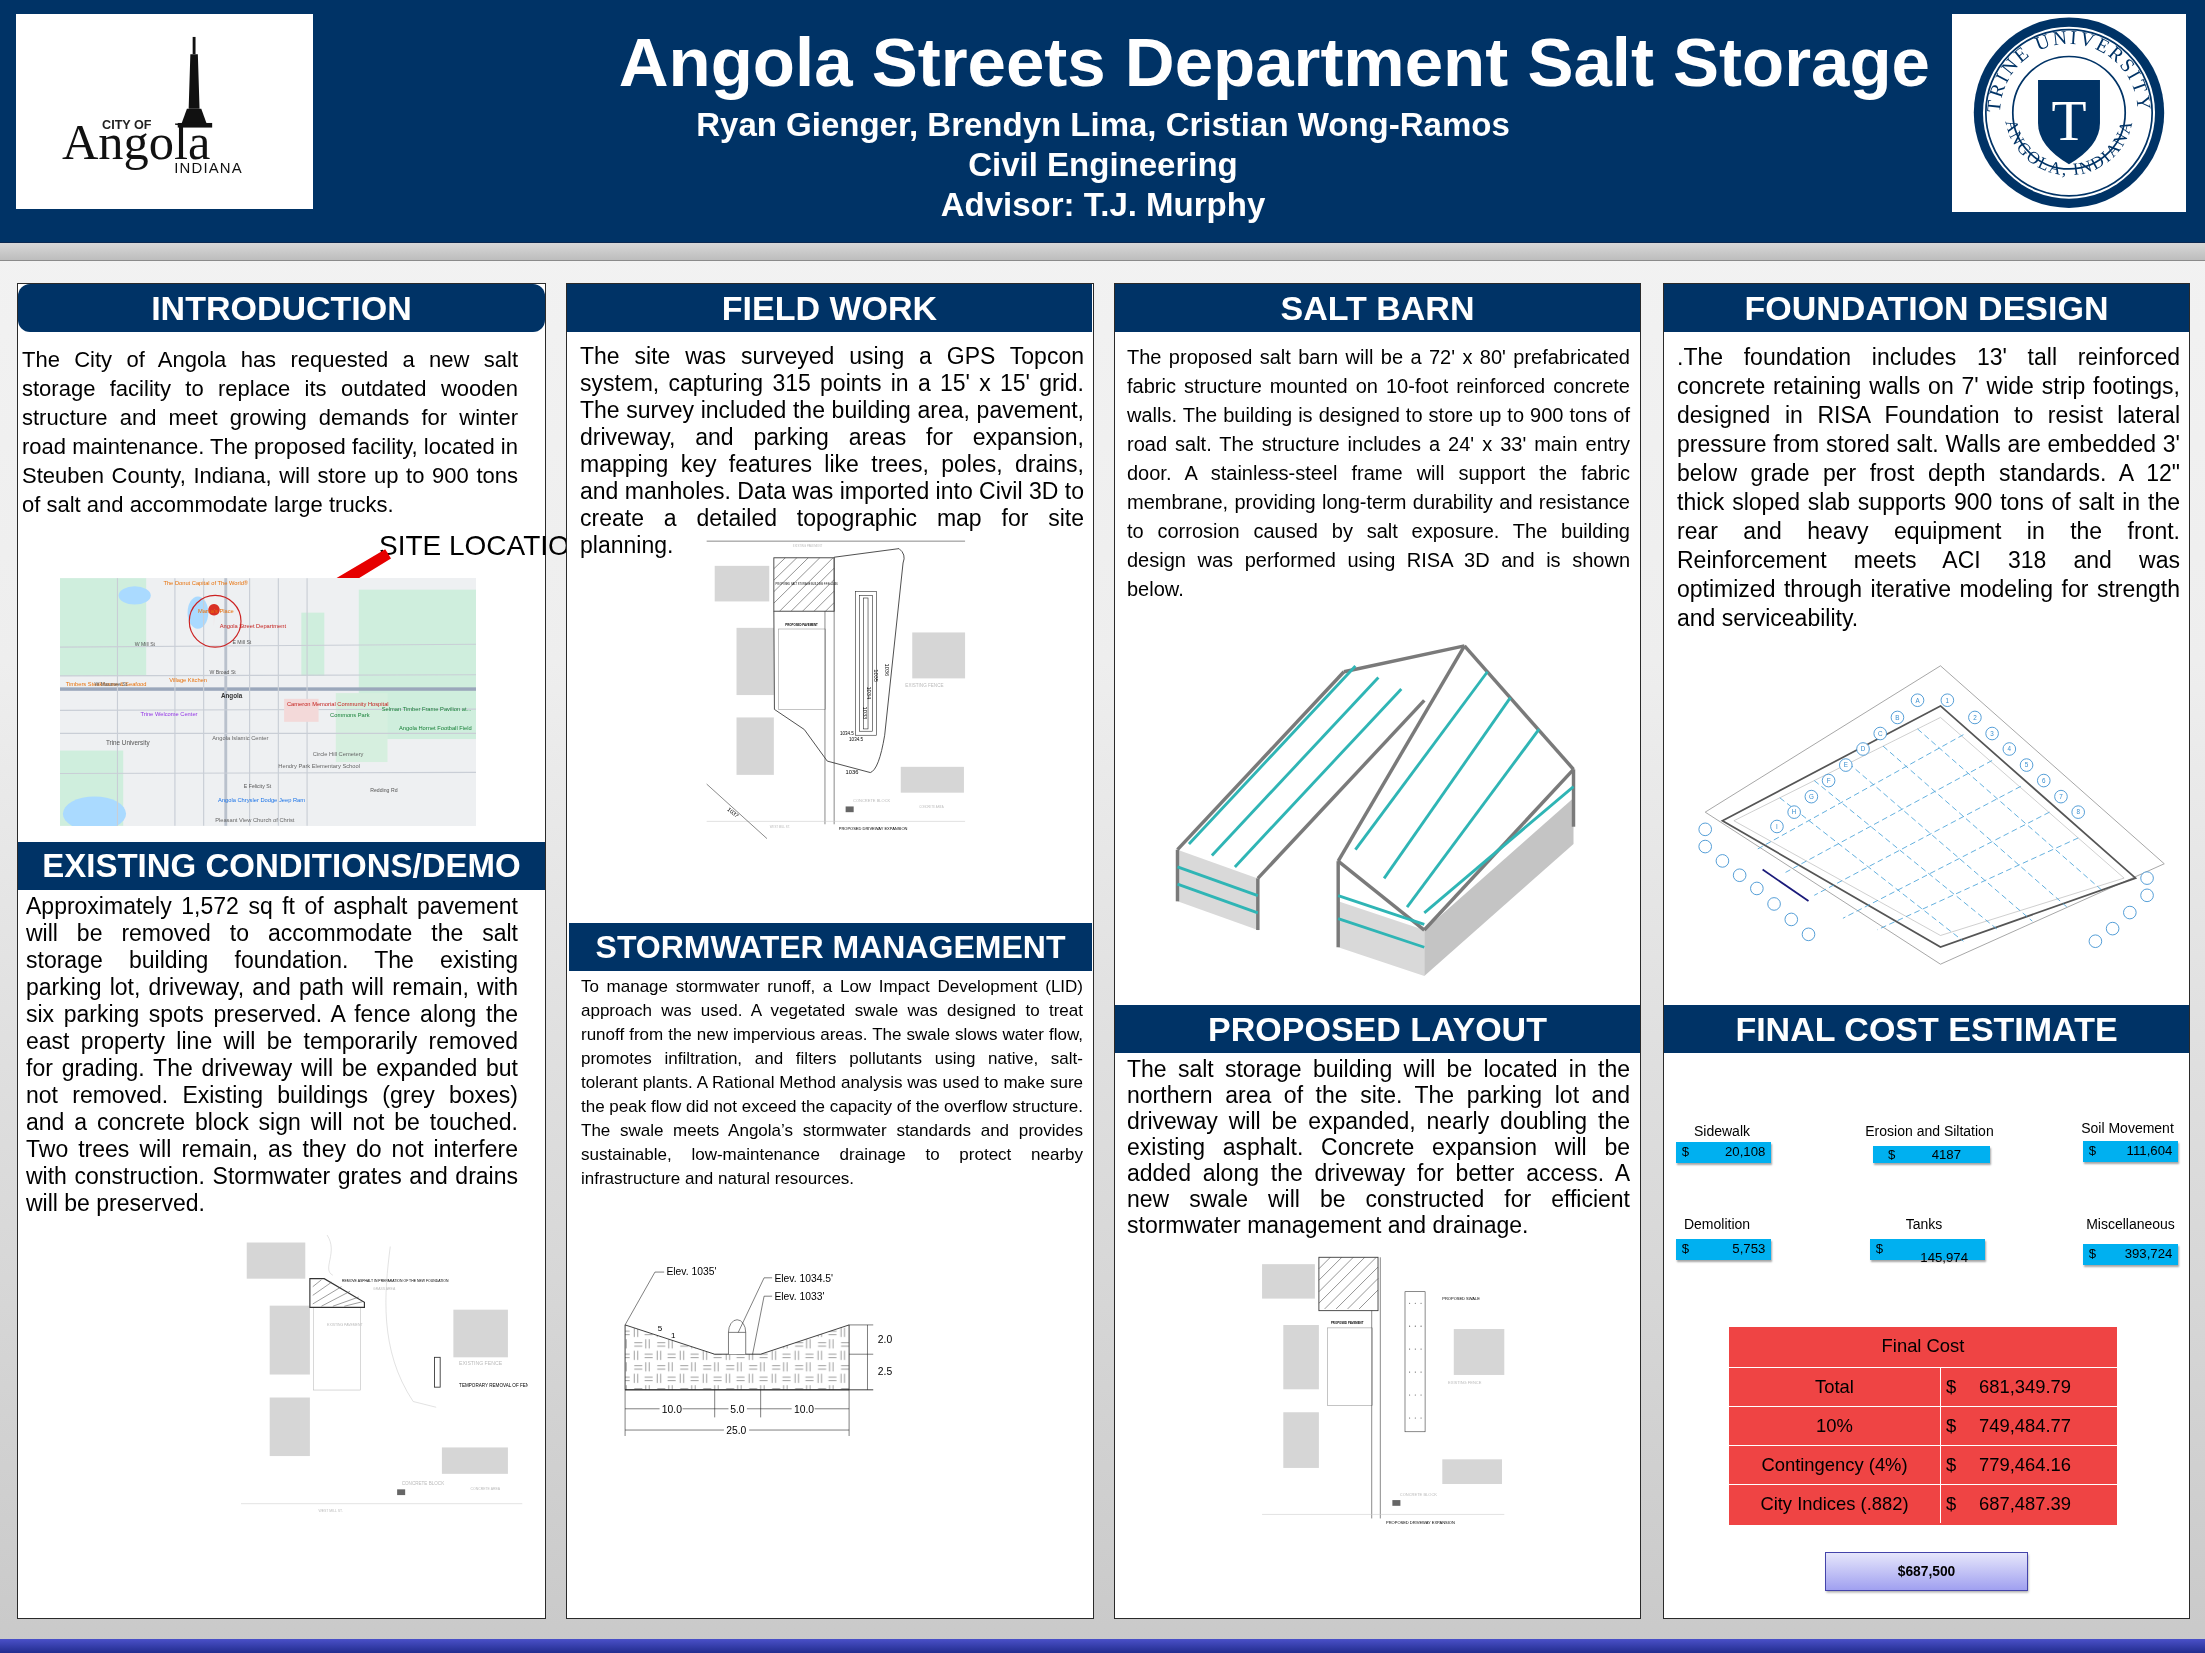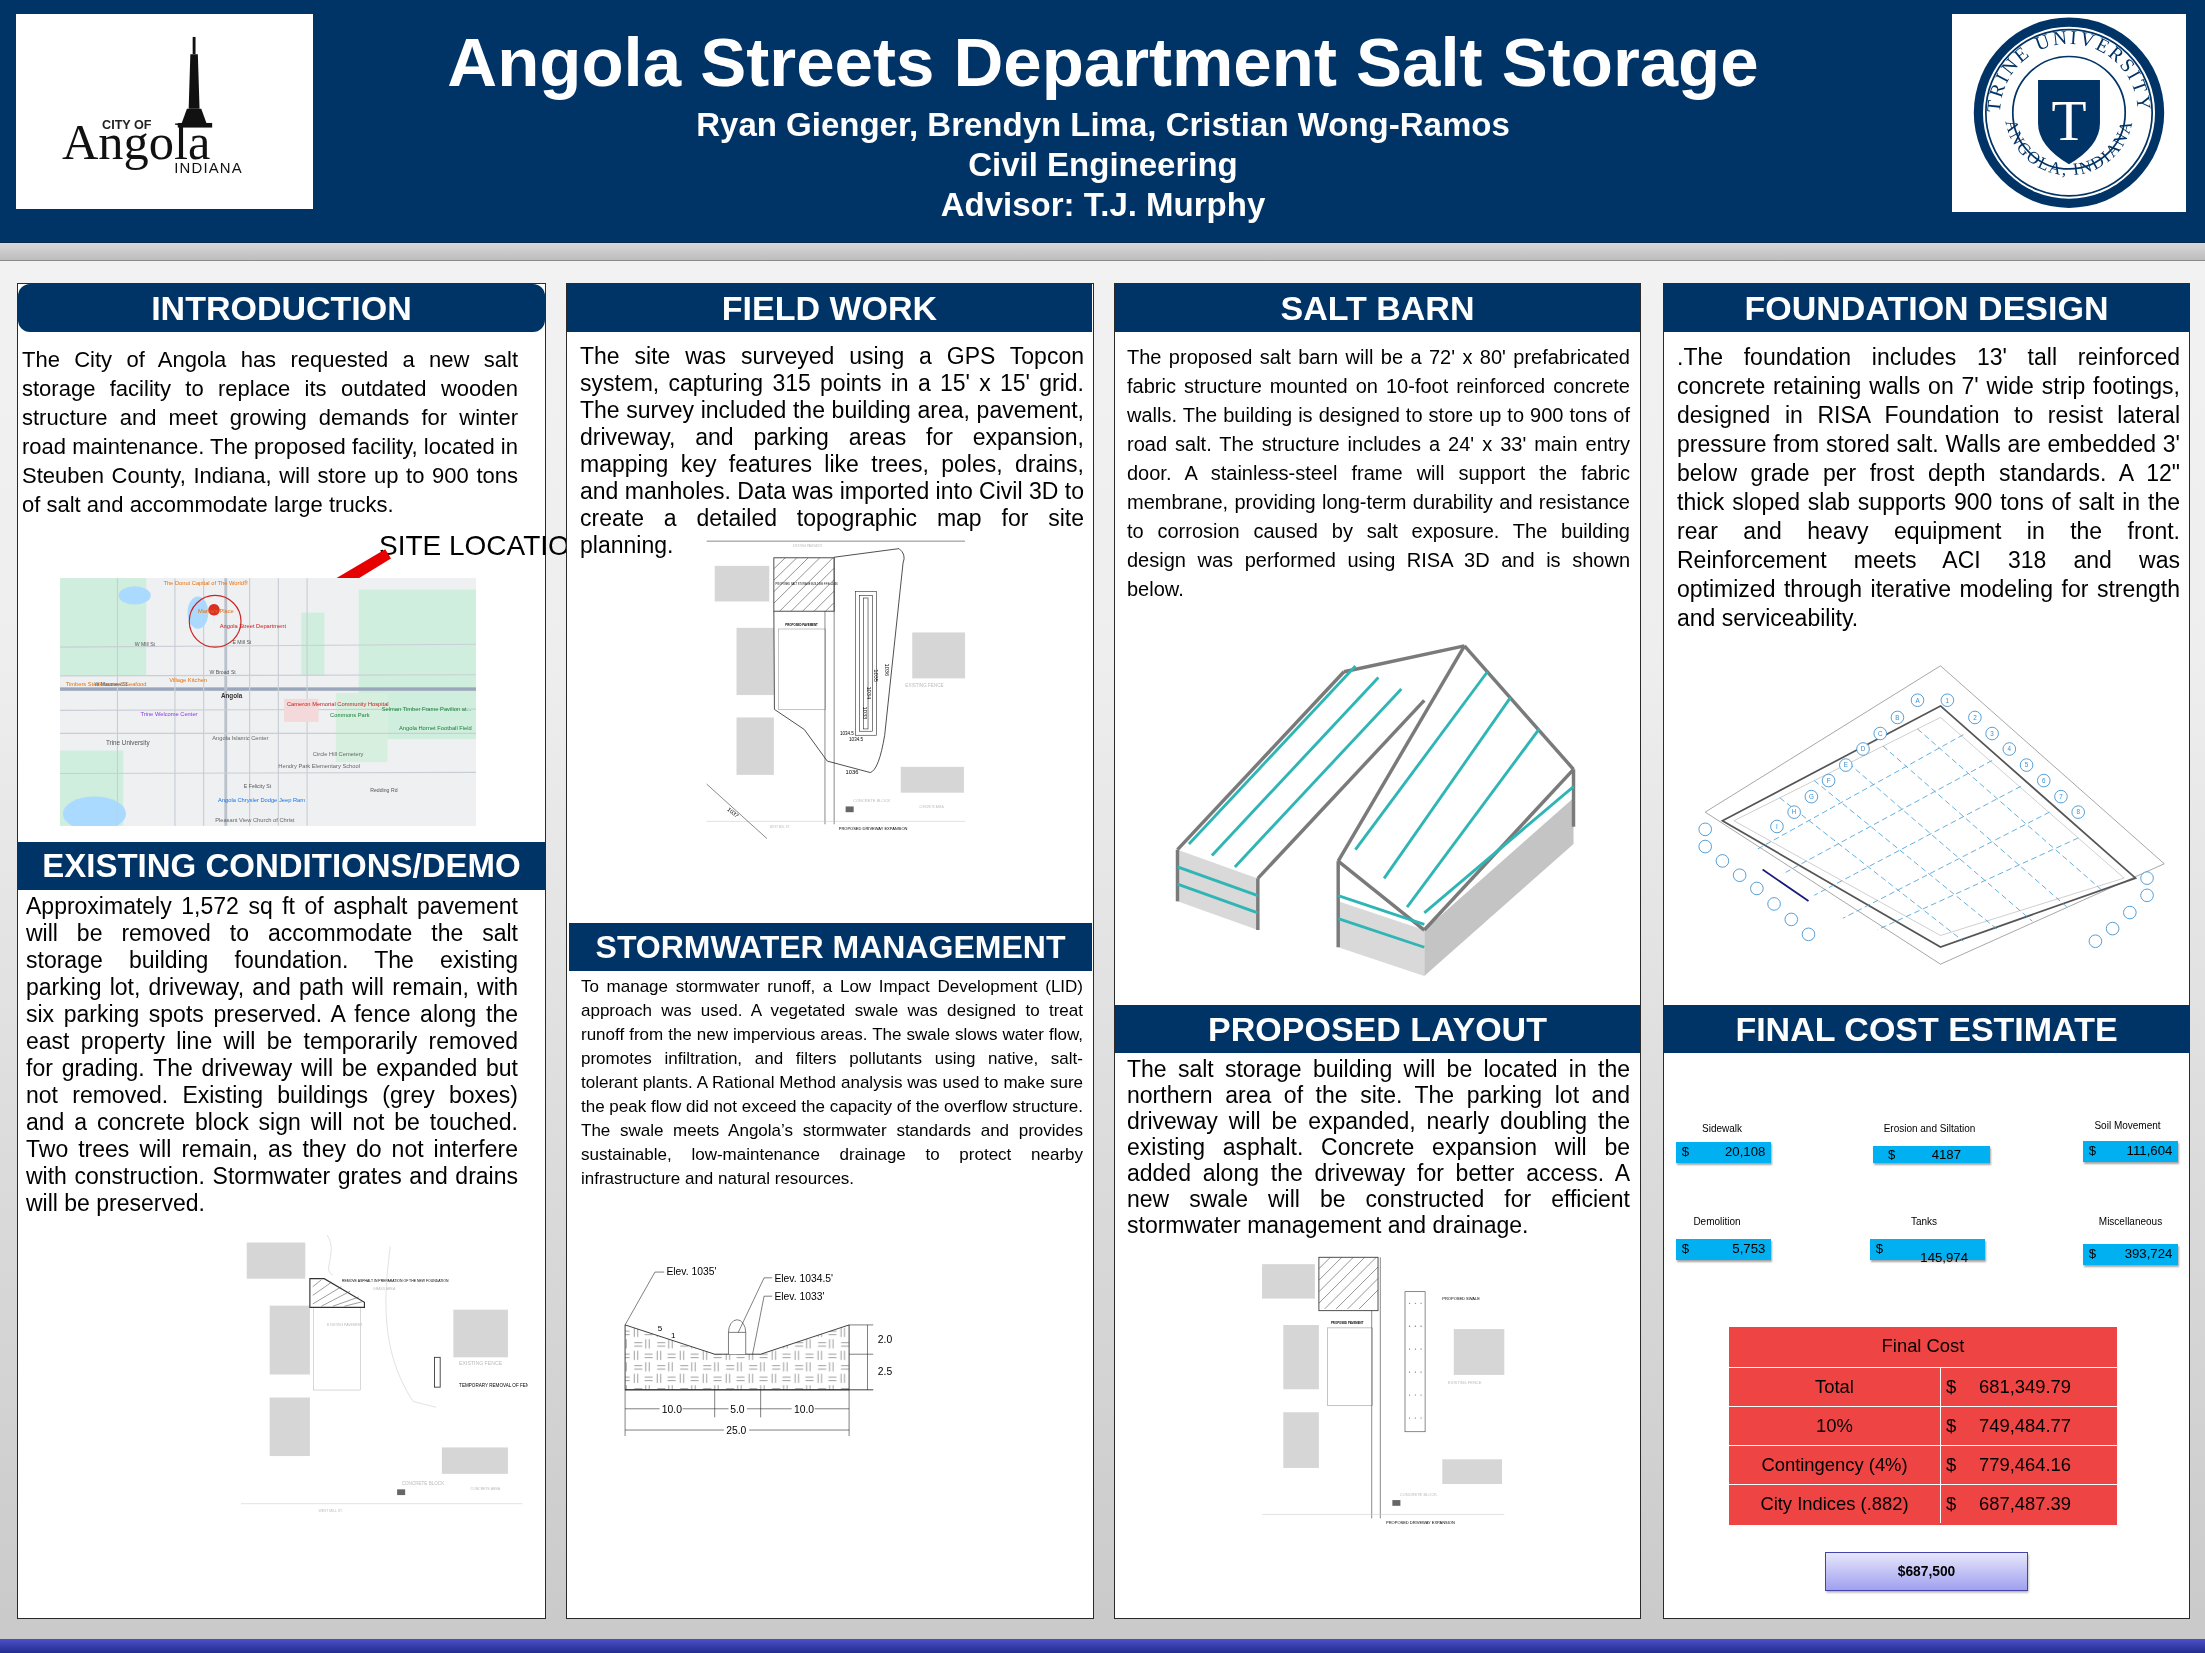--- a/index.html
+++ b/index.html
@@ -13,39 +13,39 @@
     background:#003366; border-bottom:1.7px solid #0b2850;
   }
   .header-strip {
     position:absolute; left:0; top:243px; width:2205px; height:17px;
     background: linear-gradient(#d8d8d8, #bdbdbd); border-bottom:1.1px solid #8a8a8a;
   }
   .logo-box { position:absolute; background:#fff; }
   .logo-left { left:15.5px; top:14.4px; width:289px; height:195px;padding-left:8px; }
   .logo-right { left:1952px; top:13.8px; width:234px; height:198px; }
   .title {
-    position:absolute; left:276px; width:1654px; top:23px; text-align:center;
+    position:absolute; left:276px; width:1654px; top:23px; text-align:right;
     color:#fff; font-weight:bold; font-size:69px; line-height:80px;
   }
   .subtitle {
     position:absolute; left:276px; width:1654px; text-align:center;
     color:#fff; font-weight:bold; font-size:33px; line-height:39px;
   }
   .panel {
     position:absolute; background:#fff; border:1.1px solid #2a2a2a; box-sizing:border-box;
   }
   .sec-head {
     position:absolute; background:#003366; color:#fff; font-weight:bold;
     text-align:center; font-size:34px; line-height:48px; height:48px; white-space:nowrap;
   }
   .body-text {
     position:absolute; font-size:22px; line-height:29px; text-align:justify;
   }
   .body-text.big { font-size:24px; line-height:29px; }
-  .cost-label { position:absolute; font-size:10px; text-align:center; }
+  .cost-label { position:absolute; font-size:14px; text-align:center; }
   .cost-box {
     position:absolute; background:#00b0f0; height:20.7px; font-size:13.2px; line-height:20.7px;
     box-shadow:1.1px 1.7px 1.7px rgba(0,0,0,0.35);
   }
   .cost-box .dollar { position:absolute; left:5.7px; }
   .cost-box .amt { position:absolute; right:5.7px; }
   .final-table {
     position:absolute; left:1729px; top:1327px; width:388px; height:198px; background:#ef4444;
   }
   .ft-row { position:absolute; left:0; width:388px; height:38px; border-top:1.1px solid #fff; font-size:18.4px; line-height:38px; }

